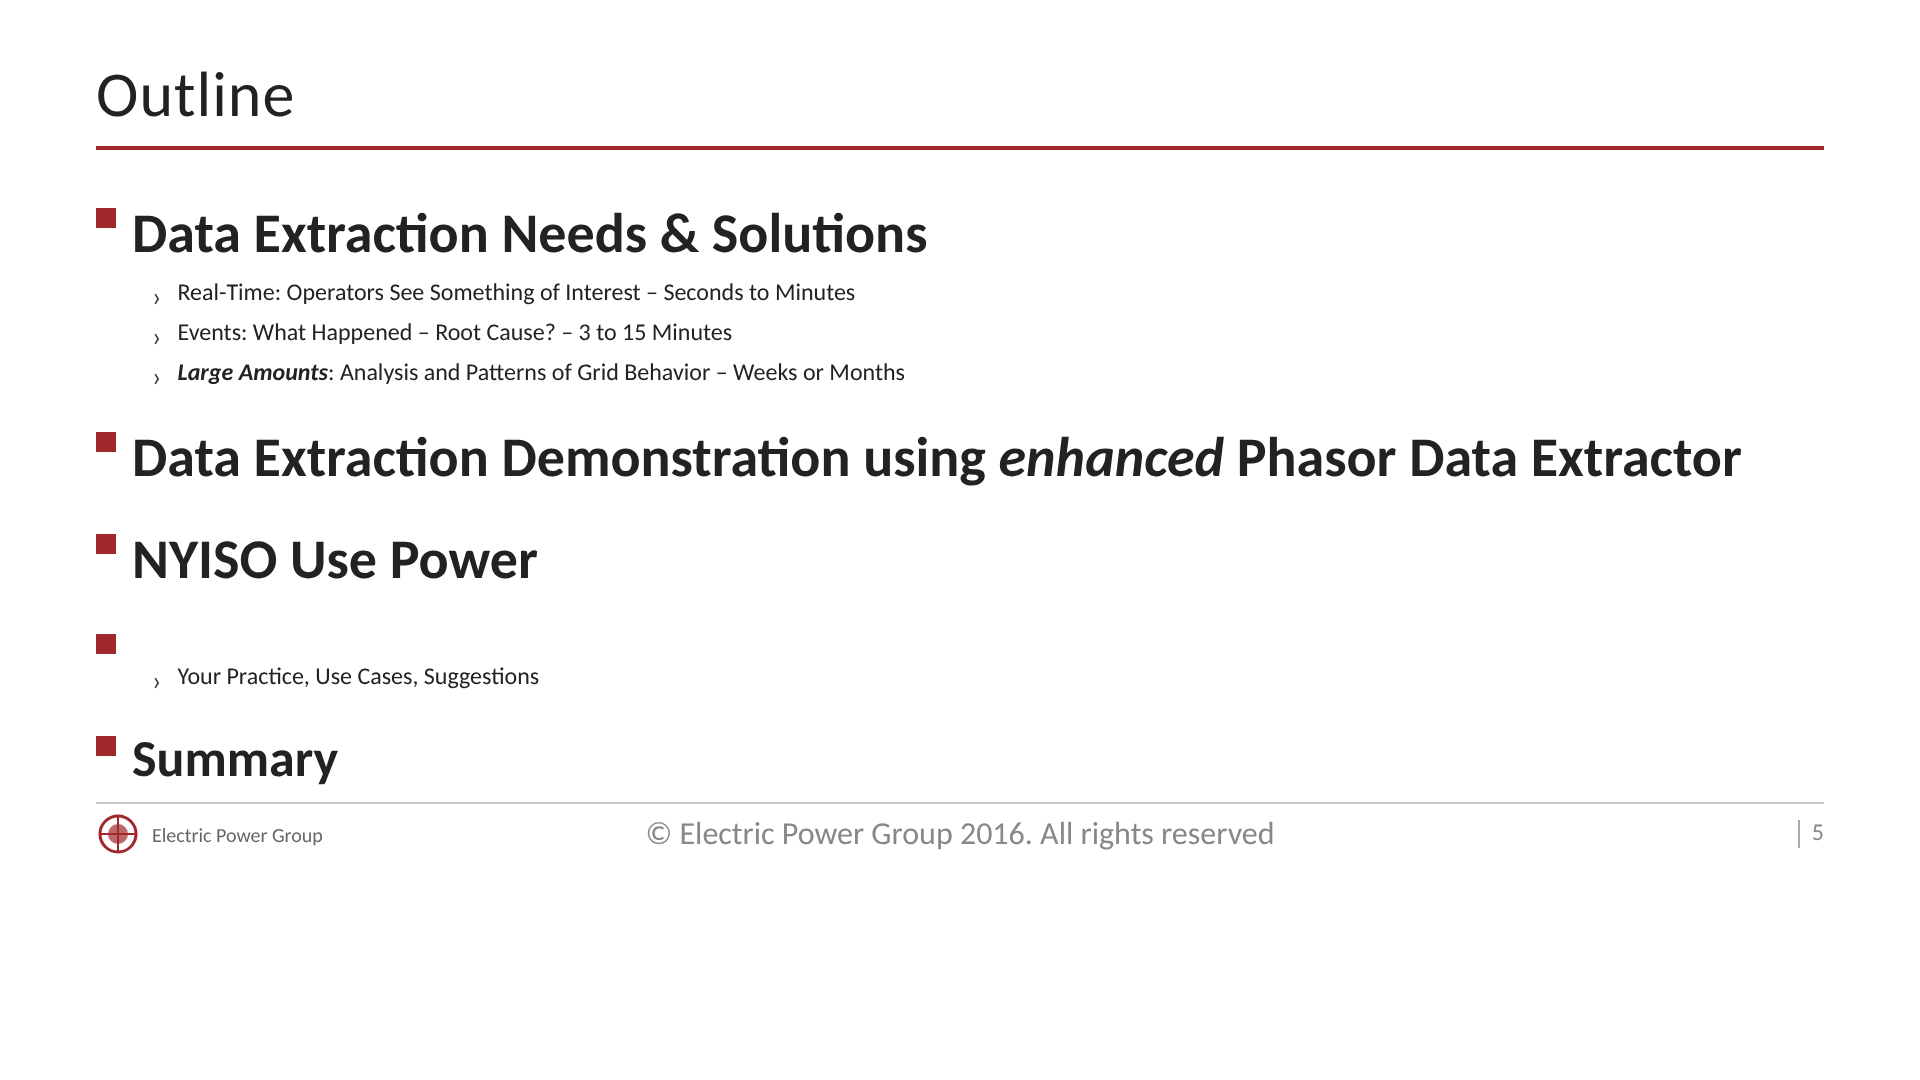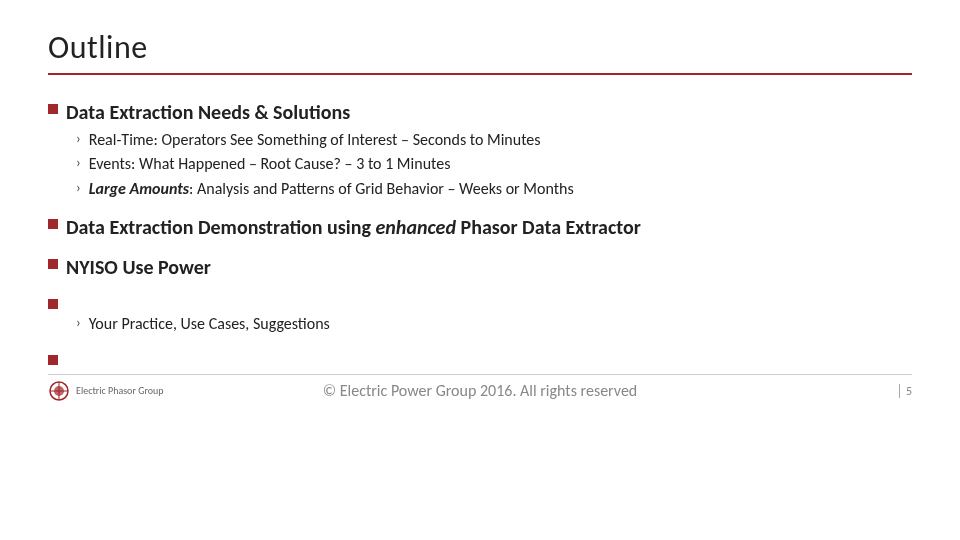--- a/index.html
+++ b/index.html
@@ -55,21 +55,21 @@
 
     .bullet-square {
       width: 10px;
       height: 10px;
       background: #a0272a;
       flex-shrink: 0;
       margin-top: 5px;
     }
 
     .bullet-text {
-      font-size: 20px;
+      font-size: 28px;
       color: #222222;
       font-weight: 600;
       line-height: 1.3;
     }
 
     .bullet-text em {
       font-style: italic;
     }
 
     .sub-bullets {
@@ -87,21 +87,21 @@
     }
 
     .sub-arrow {
       font-size: 14px;
       color: #444444;
       margin-top: 1px;
       flex-shrink: 0;
     }
 
     .sub-text {
-      font-size: 16px;
+      font-size: 12px;
       color: #222222;
       font-weight: 400;
       line-height: 1.4;
       text-align: center;
     }
 
     .sub-text em {
       font-weight: 700;
     }
 
@@ -179,21 +179,21 @@
         <div class="bullet-square"></div>
         <span class="bullet-text">Data Extraction Needs &amp; Solutions</span>
       </div>
       <div class="sub-bullets">
         <div class="sub-bullet">
           <span class="sub-arrow">›</span>
           <span class="sub-text">Real-Time: Operators See Something of Interest – Seconds to Minutes</span>
         </div>
         <div class="sub-bullet">
           <span class="sub-arrow">›</span>
-          <span class="sub-text">Events: What Happened – Root Cause? – 3 to 1 Minutes</span>
+          <span class="sub-text">Events: What Happened – Root Cause? – 3 to 15 Minutes</span>
         </div>
         <div class="sub-bullet">
           <span class="sub-arrow">›</span>
           <span class="sub-text"><em>Large Amounts</em>: Analysis and Patterns of Grid Behavior – Weeks or Months</span>
         </div>
       </div>
     </div>
 
     <div class="bullet-section">
       <div class="bullet-item">
@@ -217,34 +217,35 @@
         <div class="sub-bullet">
           <span class="sub-arrow">›</span>
           <span class="sub-text">Your Practice, Use Cases, Suggestions</span>
         </div>
       </div>
     </div>
 
     <div class="bullet-section">
       <div class="bullet-item">
         <div class="bullet-square"></div>
+        <span class="bullet-text summary-text">Summary</span>
       </div>
     </div>
 
   </div>
 
   <div class="footer">
     <div class="footer-logo">
       <svg class="logo-icon" viewBox="0 0 22 22">
         <circle cx="11" cy="11" r="9" fill="none" stroke="#a0272a" stroke-width="1.5"></circle>
         <circle cx="11" cy="11" r="5" fill="#a0272a" opacity="0.7"></circle>
         <line x1="11" y1="2" x2="11" y2="20" stroke="#a0272a" stroke-width="1"></line>
         <line x1="2" y1="11" x2="20" y2="11" stroke="#a0272a" stroke-width="1"></line>
       </svg>
-      <span class="logo-text">Electric Phasor Group</span>
+      <span class="logo-text">Electric Power Group</span>
     </div>
     <span class="footer-copy">© Electric Power Group 2016. All rights reserved</span>
     <div class="footer-page">
       <div class="page-divider"></div>
       <span>5</span>
     </div>
   </div>
 </div>
 
 </body></html>

